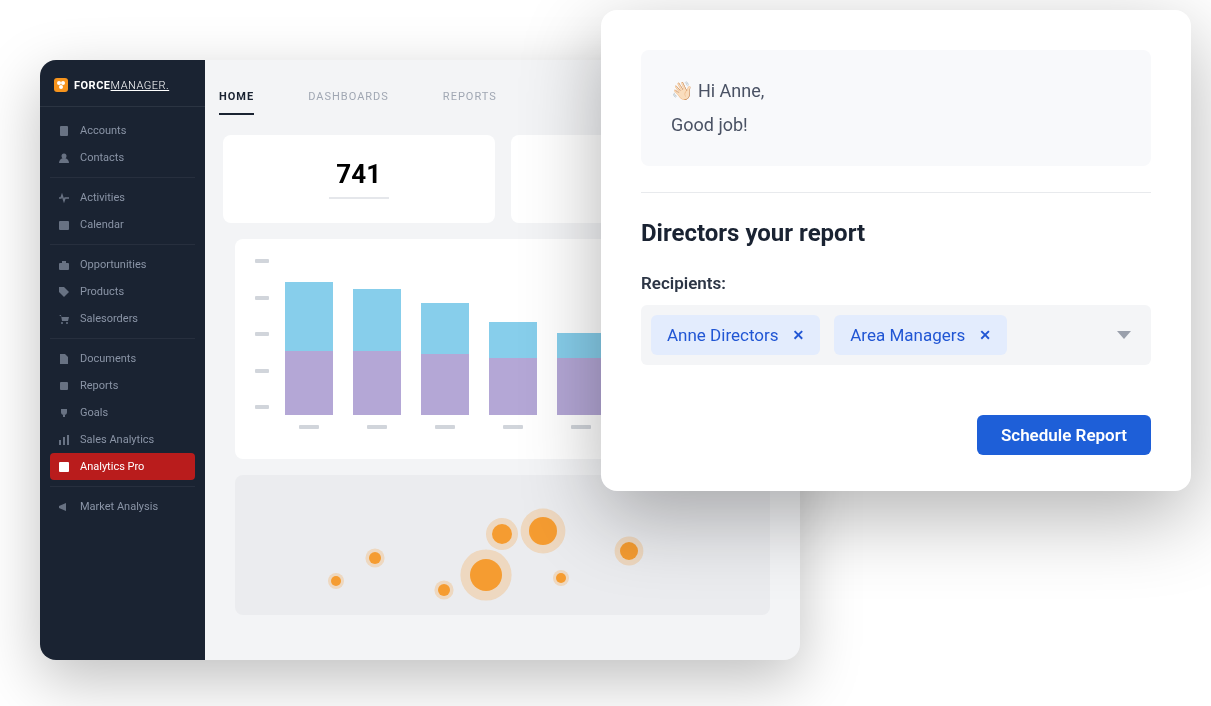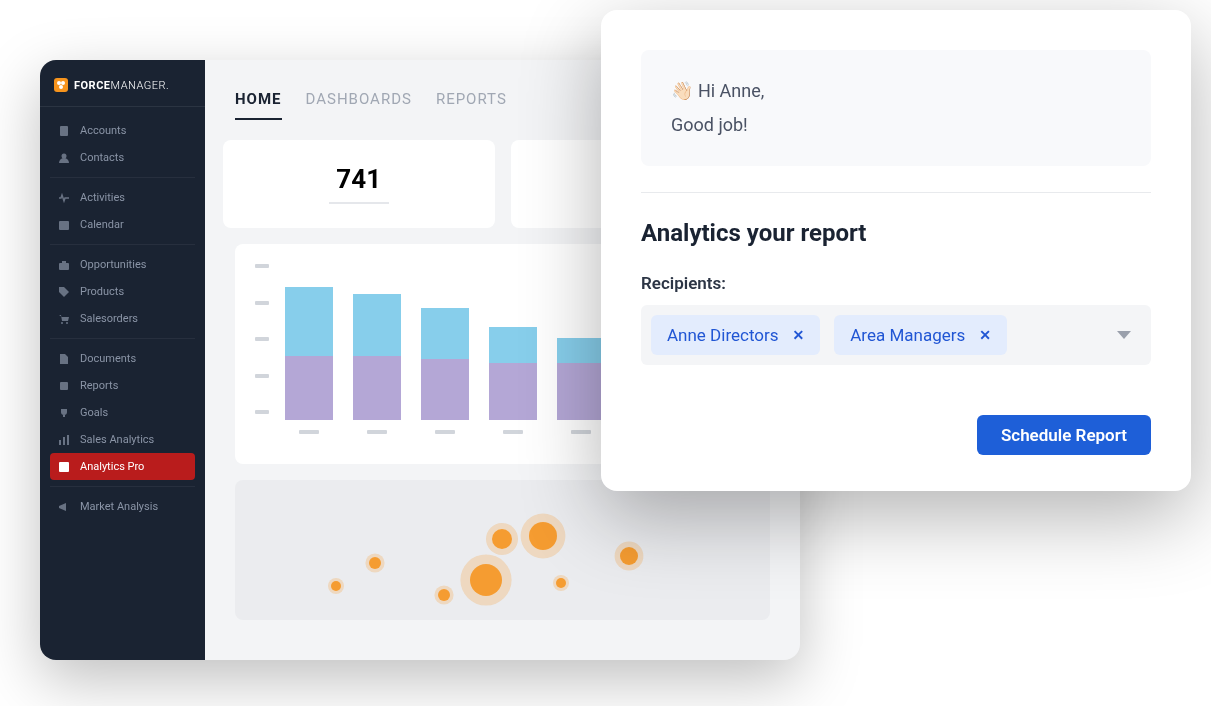--- a/index.html
+++ b/index.html
@@ -36,43 +36,43 @@
 .logo-icon {
   width: 14px; height: 14px;
   background: #f7941d;
   border-radius: 3px;
   display: flex;
   align-items: center;
   justify-content: center;
 }
 .logo-text { color: #fff; font-size: 11px; letter-spacing: 0.5px; }
 .logo-text b { font-weight: 700; }
-.logo-text span { font-weight: 300; }
+.logo-text span { font-weight: 300; text-decoration: underline; }
 
 .nav-group { padding: 6px 0; border-bottom: 1px solid rgba(255,255,255,0.06); margin: 0 10px; }
 .nav-group:last-child { border-bottom: none; }
 .nav-item {
   display: flex;
   align-items: center;
   gap: 10px;
   padding: 7px 8px;
   font-size: 11px;
   cursor: pointer;
   border-radius: 4px;
 }
 .nav-item.active { background: #b91c1c; color: #fff; }
 .nav-icon { width: 12px; height: 12px; display: flex; align-items: center; justify-content: center; opacity: 0.7; }
 .nav-item.active .nav-icon { opacity: 1; }
 
 .main-area { flex: 1; padding: 0; overflow: hidden; }
 .tabs {
   display: flex;
-  gap: 24px;
-  padding: 30px 30px 0;
-  font-size: 15px;
+  gap: 54px;
+  padding: 30px 14px 0;
+  font-size: 11px;
   letter-spacing: 1px;
   color: #a0a7b3;
 }
 .tab { padding-bottom: 10px; cursor: pointer; }
 .tab.active { color: #1a2332; font-weight: 700; border-bottom: 2px solid #1a2332; }
 
 .cards-row { display: flex; gap: 16px; padding: 20px 18px 0; }
 .stat-card {
   background: #fff;
   border-radius: 8px;
@@ -404,21 +404,21 @@
       </div>
   </div>
 </div>
 
 <div class="modal">
   <div class="greeting-box">
     <div><span>👋🏻</span> <span>Hi Anne,</span></div>
     <div>Good job!</div>
   </div>
   <div class="divider"></div>
-  <div class="section-title">Analytics your report</div>
+  <div class="section-title">Directors your report</div>
 
 
   <div class="recipients-label">Recipients:</div>
   <div class="recipients-field" id="recipients">
     <div class="chip">
         <span>Anne Directors</span>
         <span class="chip-remove">✕</span>
       </div>
       <div class="chip">
         <span>Area Managers</span>

